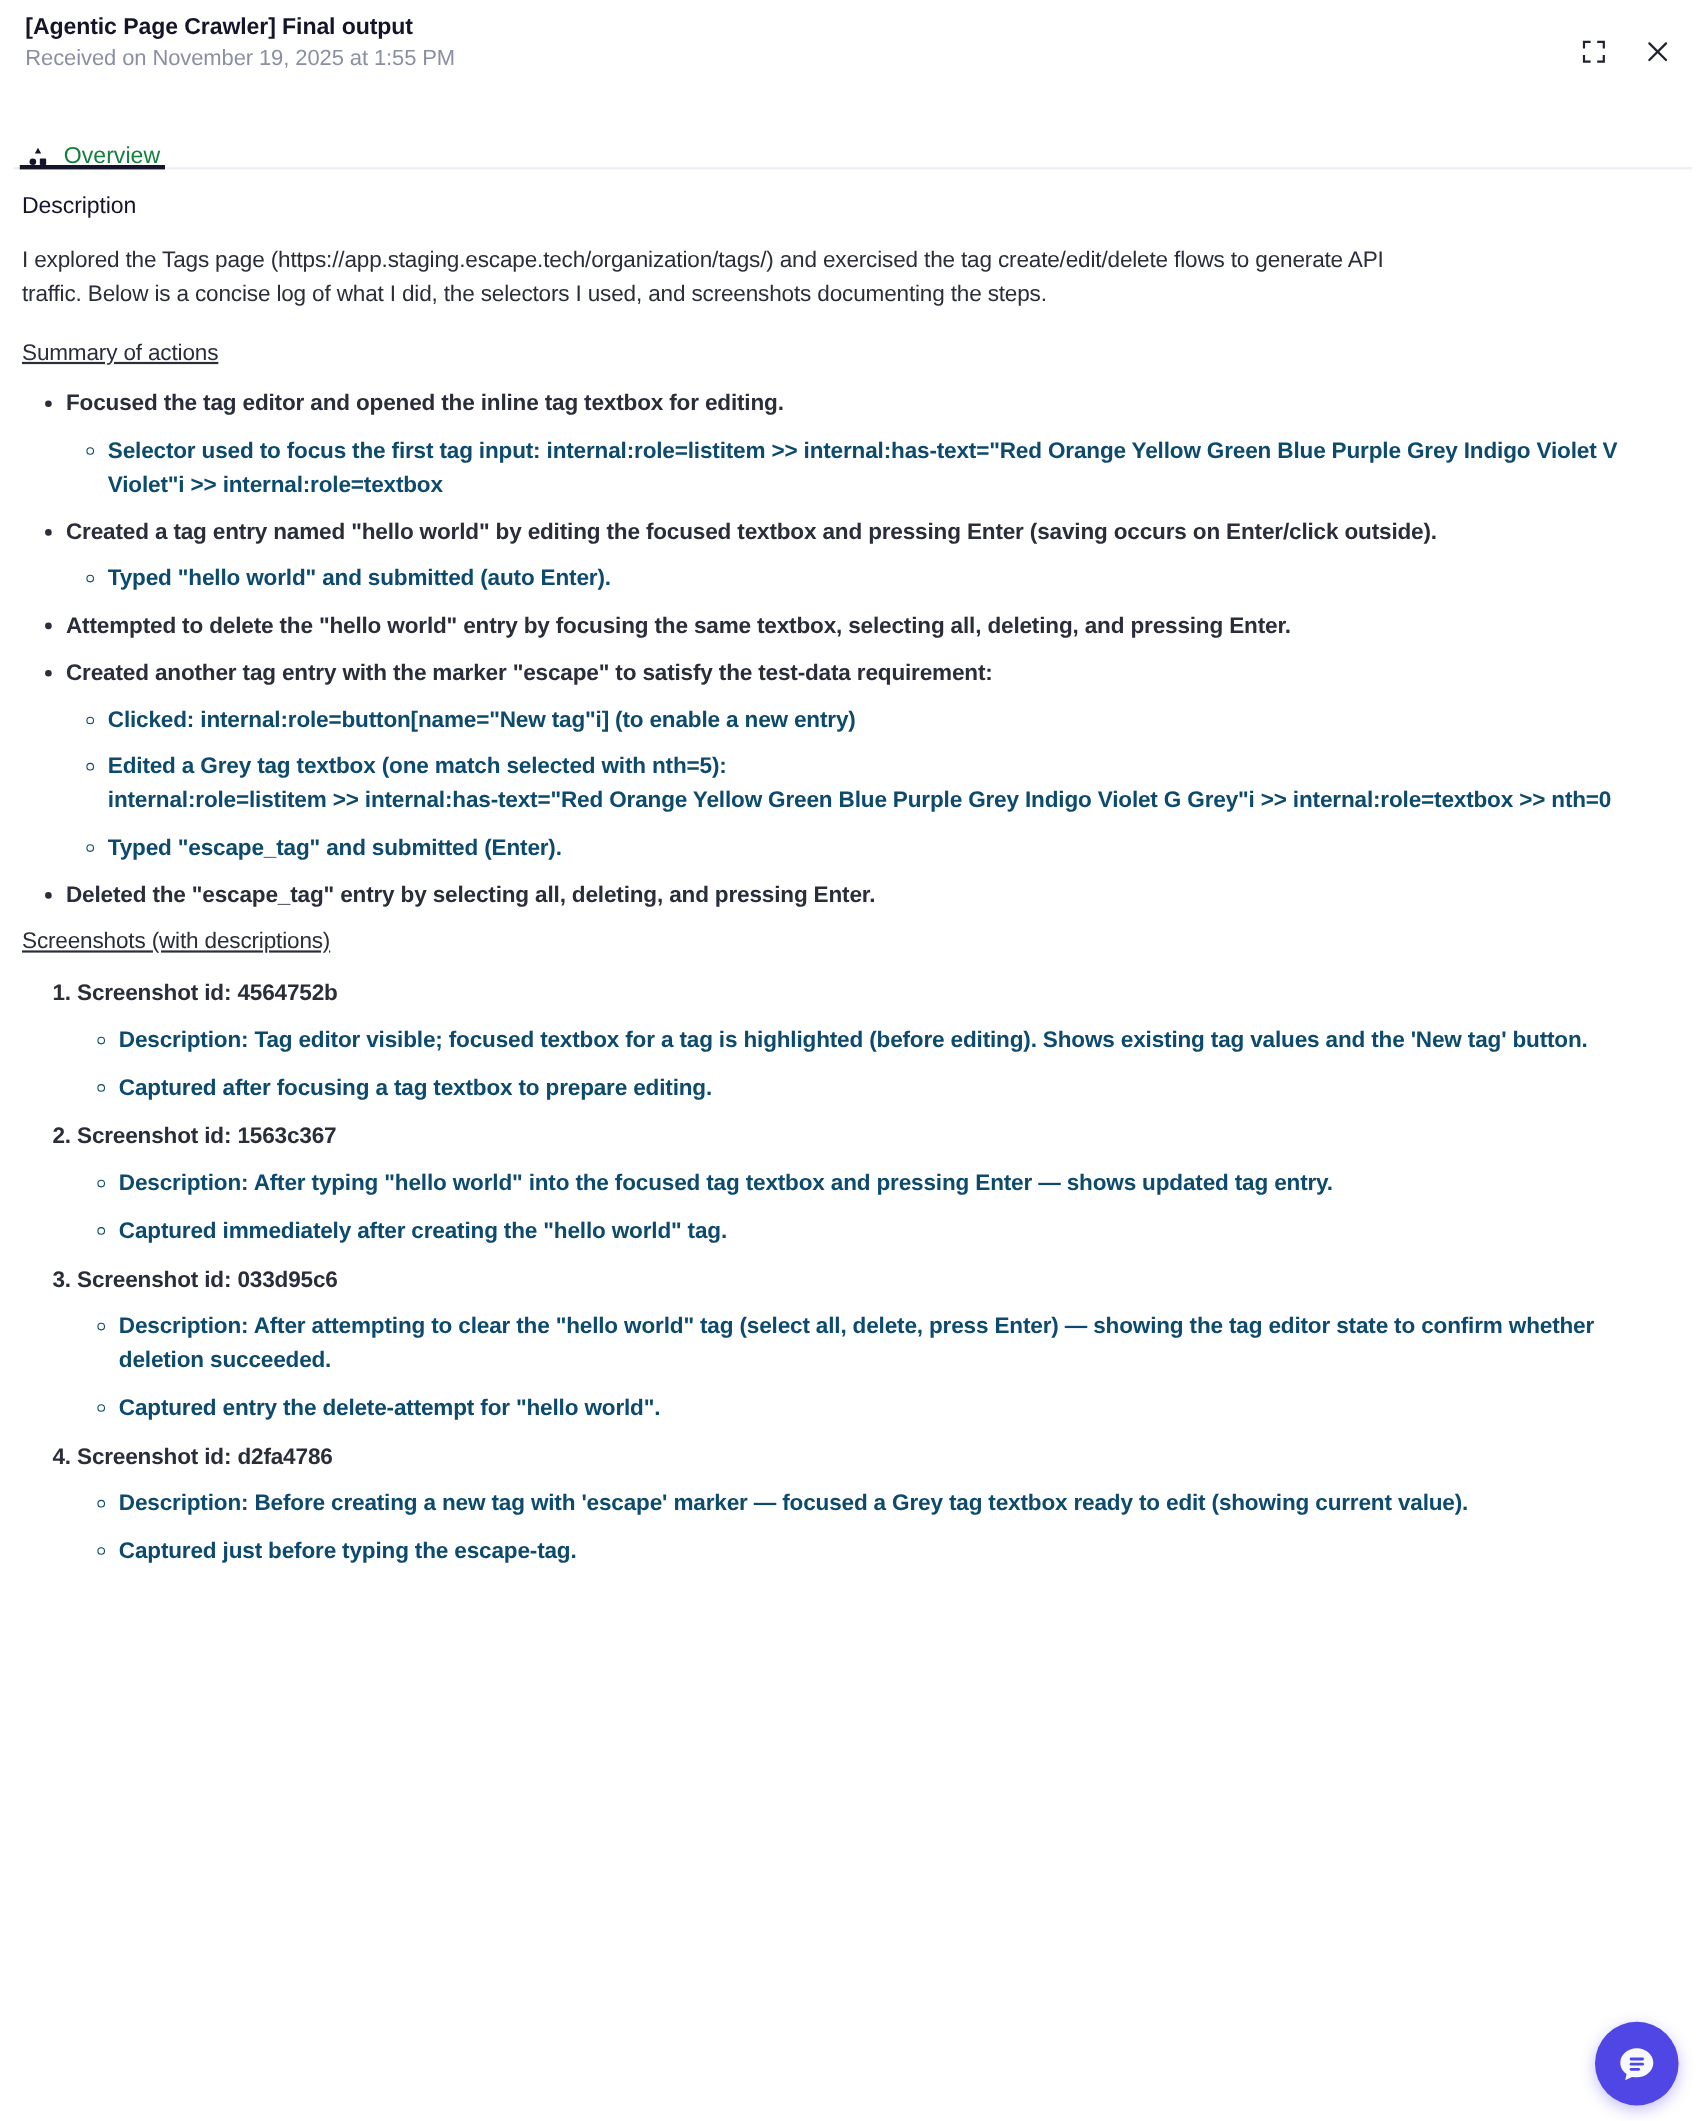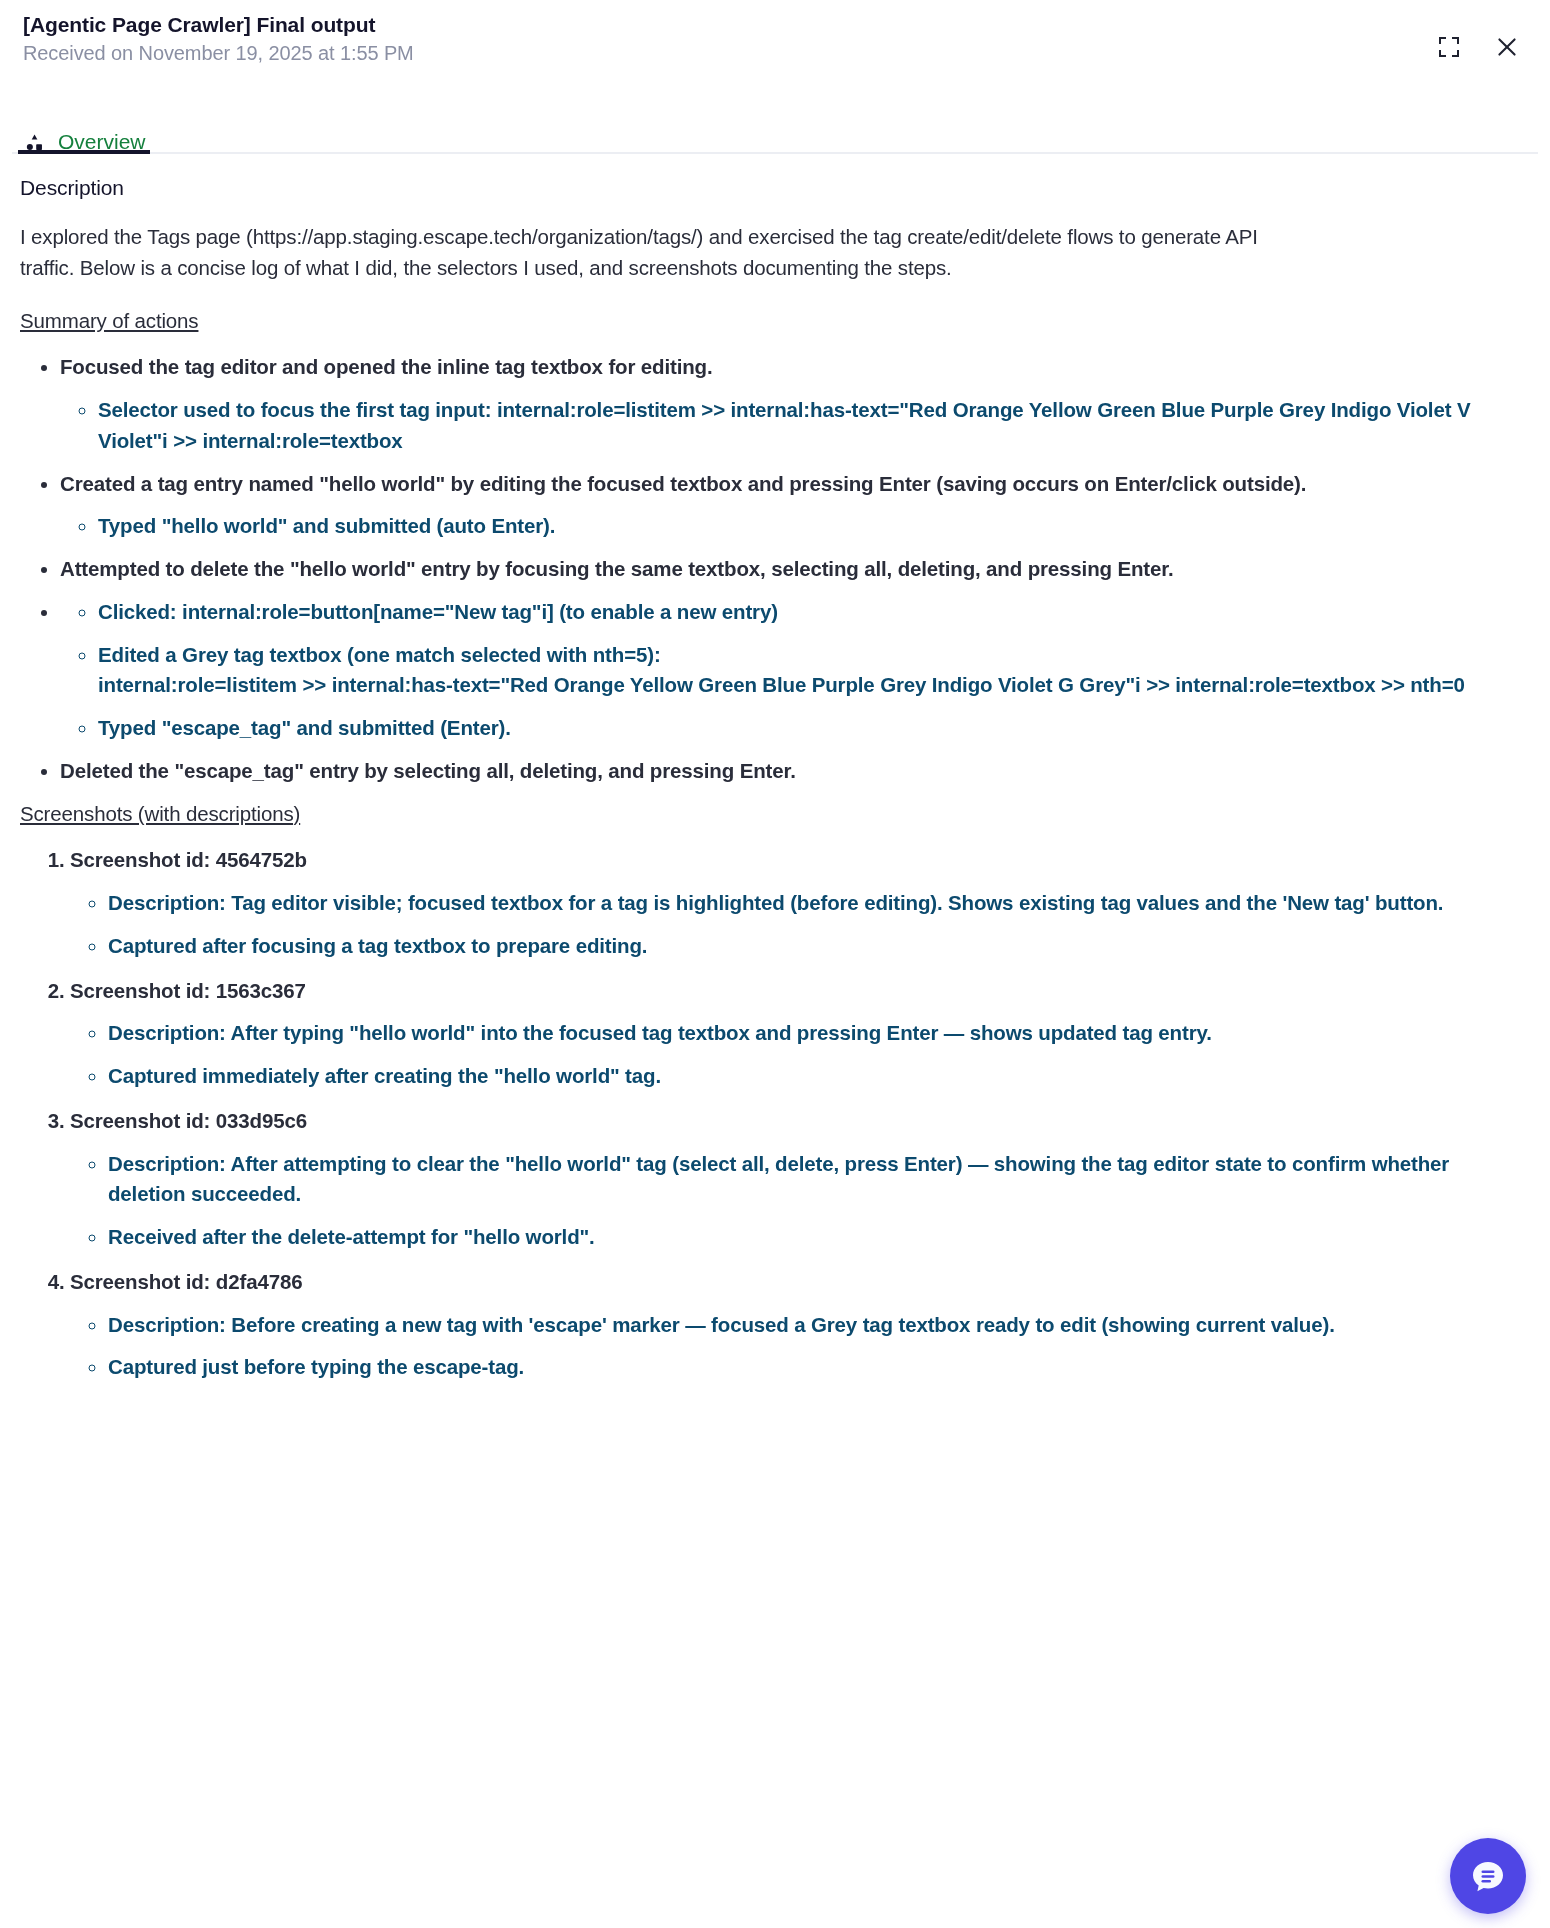--- a/index.html
+++ b/index.html
@@ -243,20 +243,21 @@
       <ul class="lvl2">
         <li>
           <span>Typed "hello world" and submitted (auto Enter).</span>
         </li>
       </ul>
     </li>
     <li>
       <span>Attempted to delete the "hello world" entry by focusing the same textbox, selecting all, deleting, and pressing Enter.</span>
     </li>
     <li>
+      <span>Created another tag entry with the marker "escape" to satisfy the test-data requirement:</span>
       <ul class="lvl2">
         <li>
           <span>Clicked: internal:role=button[name="New tag"i] (to enable a new entry)</span>
         </li>
         <li>
           <span>Edited a Grey tag textbox (one match selected with nth=5):</span>
           <span class="li-extra">internal:role=listitem &gt;&gt; internal:has-text="Red Orange Yellow Green Blue Purple Grey Indigo Violet G Grey"i &gt;&gt; internal:role=textbox &gt;&gt; nth=0</span>
         </li>
         <li>
           <span>Typed "escape_tag" and submitted (Enter).</span>
@@ -293,21 +294,21 @@
         </li>
       </ul>
     </li>
     <li>
       <span>Screenshot id: 033d95c6</span>
       <ul class="lvl2">
         <li>
           <span>Description: After attempting to clear the "hello world" tag (select all, delete, press Enter) — showing the tag editor state to confirm whether deletion succeeded.</span>
         </li>
         <li>
-          <span>Received after the delete-attempt for "hello world".</span>
+          <span>Captured entry the delete-attempt for "hello world".</span>
         </li>
       </ul>
     </li>
     <li>
       <span>Screenshot id: d2fa4786</span>
       <ul class="lvl2">
         <li>
           <span>Description: Before creating a new tag with 'escape' marker — focused a Grey tag textbox ready to edit (showing current value).</span>
         </li>
         <li>

